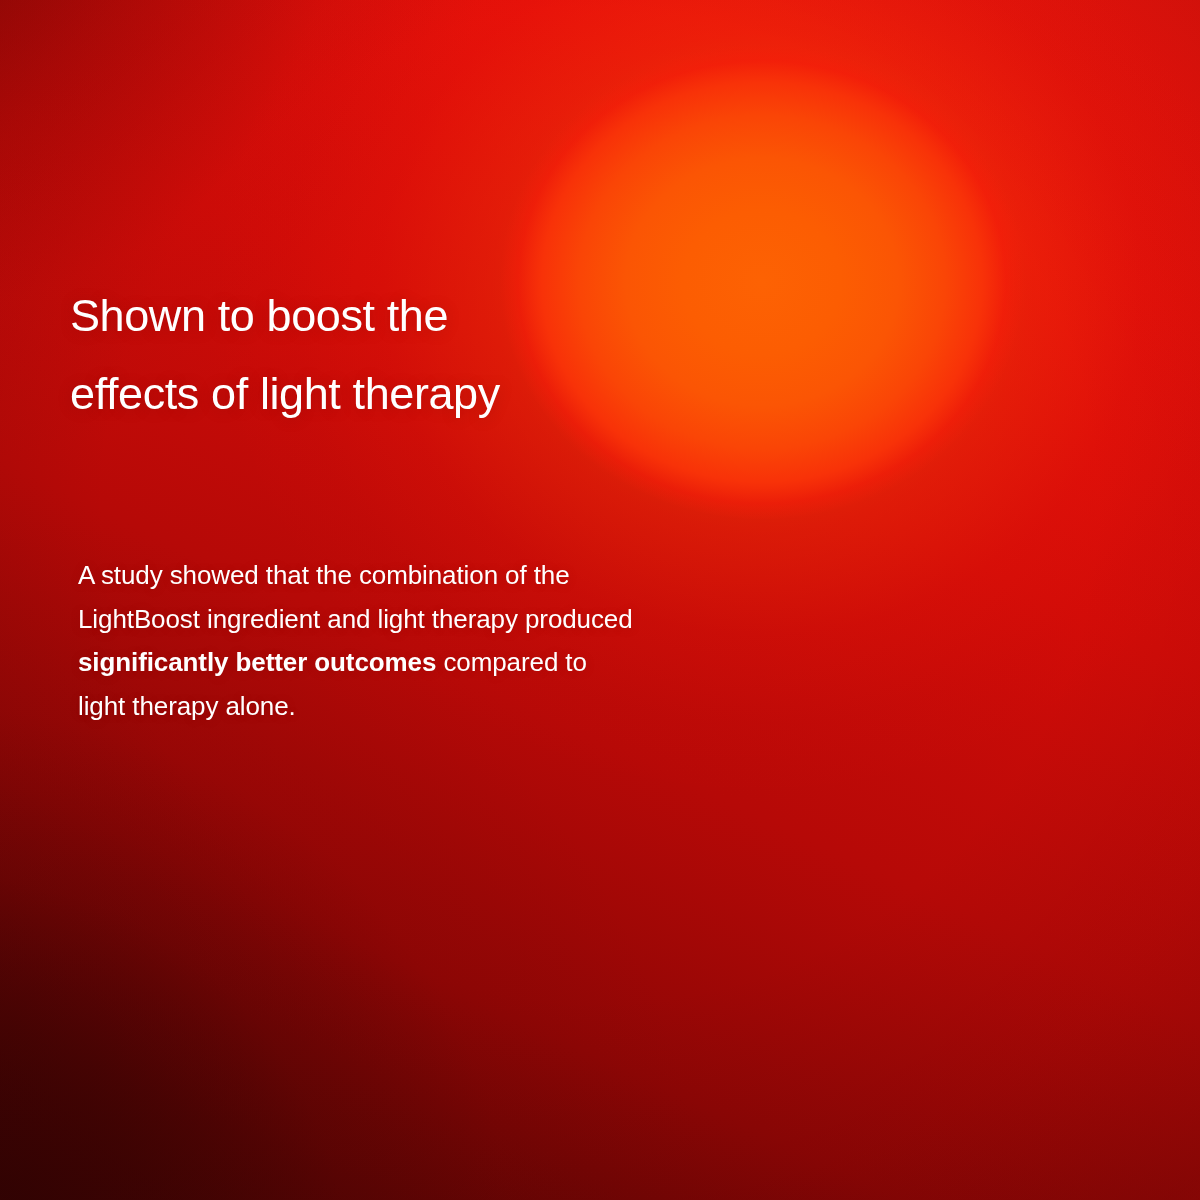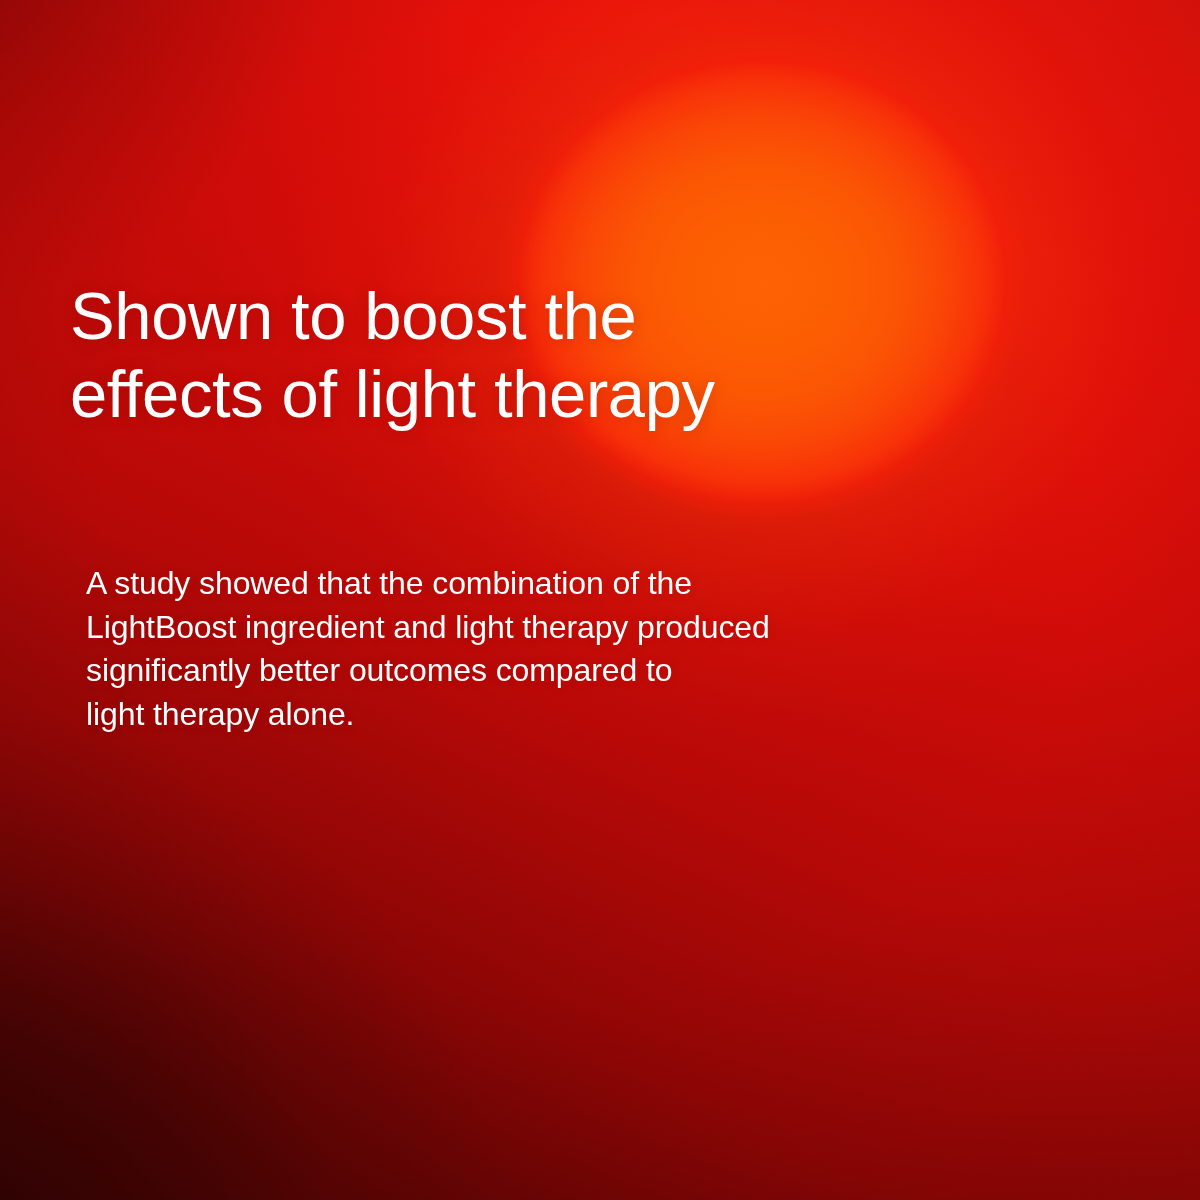--- a/index.html
+++ b/index.html
@@ -113,52 +113,52 @@
     inset: 0;
     z-index: 10;
   }
 
   .headline {
     position: absolute;
     left: 70px;
     top: 277px;
     margin: 0;
     color: #ffffff;
-    font-size: 67px;
+    font-size: 45px;
     font-weight: 400;
     line-height: 78px;
     letter-spacing: -0.4px;
     white-space: pre-line;
     text-shadow: 0 1px 14px rgba(120, 8, 4, 0.28);
   }
 
   .body-block {
     position: absolute;
     left: 70px;
     top: 546px;
     width: 900px;
   }
 
   .para {
-    margin: 16px;
+    margin: 8px;
     color: #ffffff;
-    font-size: 32px;
+    font-size: 26px;
     font-weight: 400;
     line-height: 43.5px;
     letter-spacing: -0.1px;
     white-space: pre-line;
     text-shadow: 0 1px 10px rgba(120, 8, 4, 0.22);
   }
 
   .para + .para {
     margin-top: 45px;
   }
 
   .para b {
-    font-weight: 400;
+    font-weight: 700;
     text-align: right;
   }
 </style>
 </head>
 <body>
 
 <div class="poster">
 
   <div class="bg-base"></div>
   <div class="bg-corner-dark"></div>

